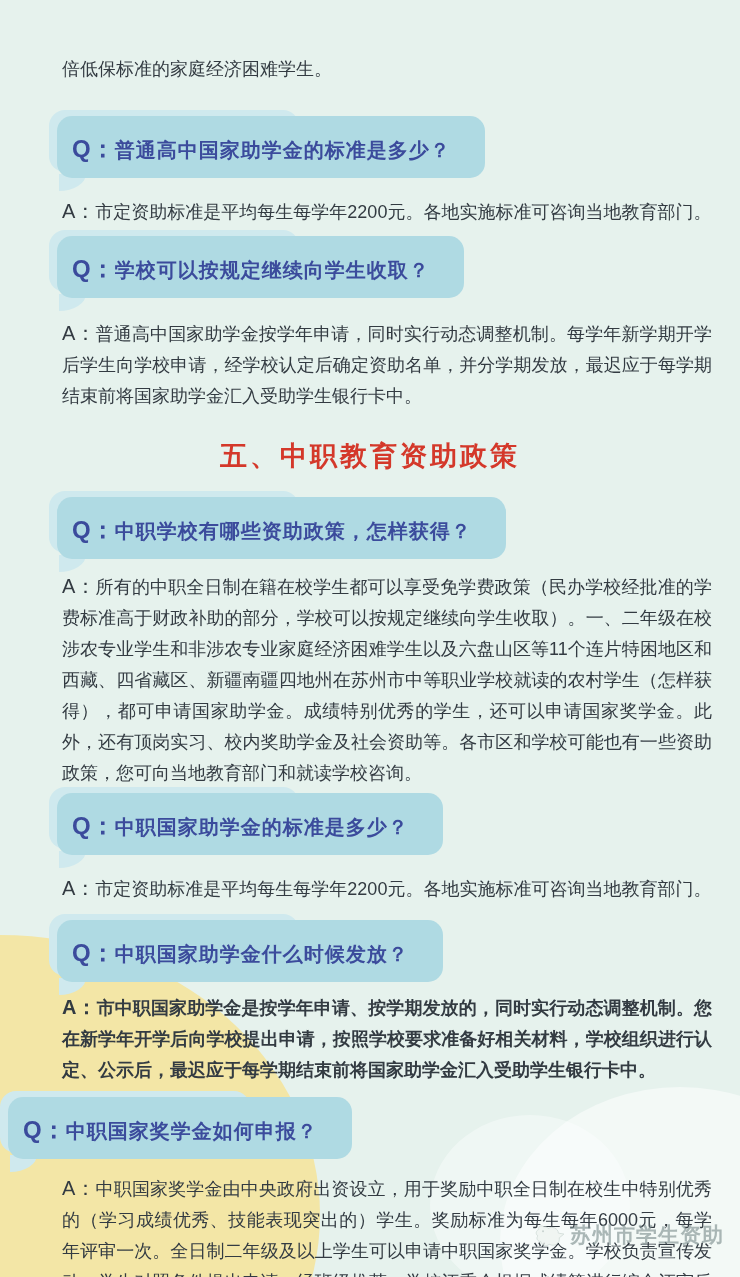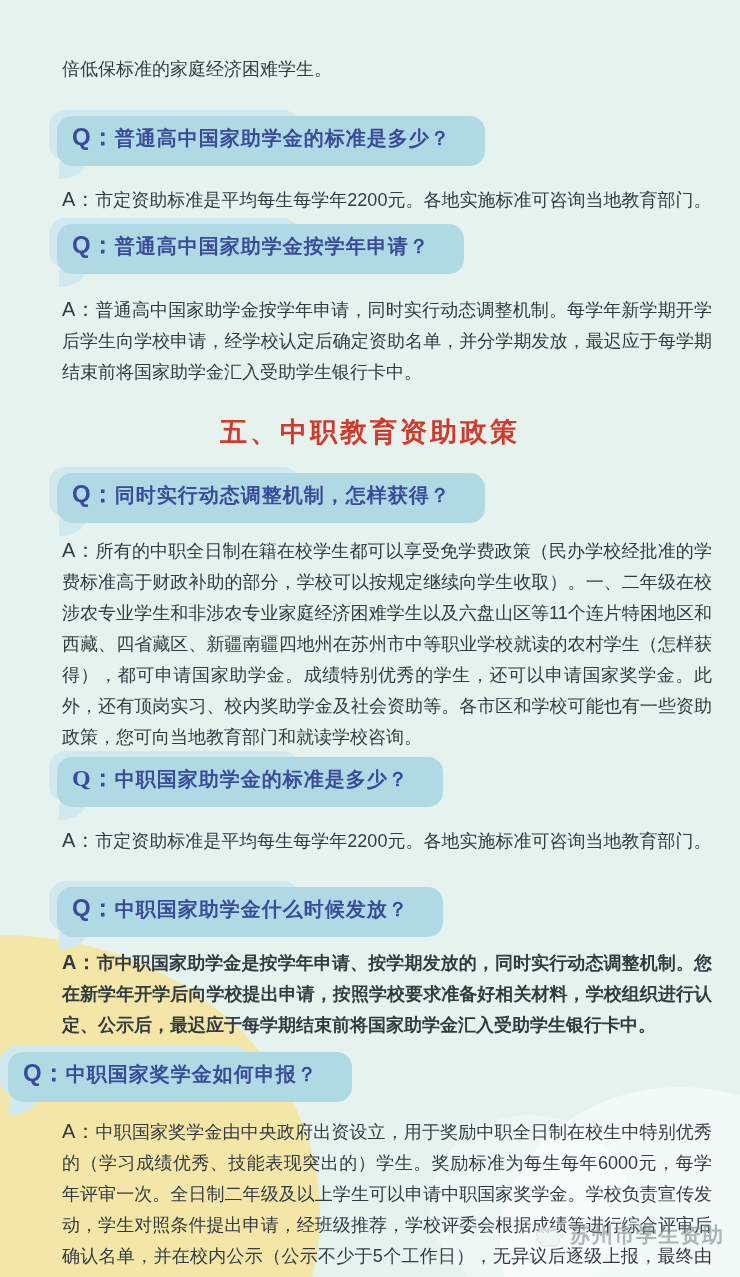--- a/index.html
+++ b/index.html
@@ -36,41 +36,41 @@
     position:absolute;left:2px;bottom:-13px;
     width:27px;height:17px;
     background:#cfe9ee;
     border-radius:0 0 100% 0;
   }
   .q-bubble{
     position:relative;
     display:inline-block;
     background:#afdae3;
     border-radius:15px;
-    padding:8px 34px 8px 15px;
+    padding:20px 34px 8px 15px;
     color:#3b4b9c;
     font-weight:bold;
     line-height:26px;
     white-space:nowrap;
   }
   .q-prefix{font-size:24px;}
   .q-text{font-size:20px;letter-spacing:1px;}
 
   .section-title{
     margin:26px 0 4px 0;
     text-align:center;
     font-size:27px;line-height:36px;
     font-weight:bold;
     color:#d4382a;
     letter-spacing:3px;
   }
 
   .watermark{
     position:absolute;right:16px;bottom:28px;z-index:2;
-    display:flex;align-items:flex-end;gap:5px;
+    display:flex;align-items:center;gap:5px;
     color:rgba(122,140,140,0.62);
     font-size:21px;font-weight:bold;letter-spacing:1px;
   }
   .watermark svg{display:block;opacity:0.75;}
 </style>
 </head>
 <body>
 
 <div class="page">
 
@@ -90,52 +90,52 @@
       </div>
     </div>
     <p class="answer" style="margin-top:18px;">
       <span class="a-prefix">A：</span><span>市定资助标准是平均每生每学年2200元。各地实施标准可咨询当地教育部门。</span>
     </p>
 
     <div class="q-row" style="margin-top:8px;">
       <span class="q-backdrop"></span>
       <span class="q-tail"></span>
       <div class="q-bubble">
-        <span class="q-prefix">Q：</span><span class="q-text">普通高中国家助学金按学年申请？</span>
+        <span class="q-prefix">Q：</span><span class="q-text">学校可以按规定继续向学生收取？</span>
       </div>
     </div>
     <p class="answer" style="margin-top:20px;">
       <span class="a-prefix">A：</span><span>普通高中国家助学金按学年申请，同时实行动态调整机制。每学年新学期开学后学生向学校申请，经学校认定后确定资助名单，并分学期发放，最迟应于每学期结束前将国家助学金汇入受助学生银行卡中。</span>
     </p>
 
     <h2 class="section-title">五、中职教育资助政策</h2>
 
     <div class="q-row" style="margin-top:23px;">
       <span class="q-backdrop"></span>
       <span class="q-tail"></span>
       <div class="q-bubble">
-        <span class="q-prefix">Q：</span><span class="q-text">同时实行动态调整机制，怎样获得？</span>
+        <span class="q-prefix">Q：</span><span class="q-text">中职学校有哪些资助政策，怎样获得？</span>
       </div>
     </div>
     <p class="answer" style="margin-top:12px;">
       <span class="a-prefix">A：</span><span>所有的中职全日制在籍在校学生都可以享受免学费政策（民办学校经批准的学费标准高于财政补助的部分，学校可以按规定继续向学生收取）。一、二年级在校涉农专业学生和非涉农专业家庭经济困难学生以及六盘山区等11个连片特困地区和西藏、四省藏区、新疆南疆四地州在苏州市中等职业学校就读的农村学生（怎样获得），都可申请国家助学金。成绩特别优秀的学生，还可以申请国家奖学金。此外，还有顶岗实习、校内奖助学金及社会资助等。各市区和学校可能也有一些资助政策，您可向当地教育部门和就读学校咨询。</span>
     </p>
 
-    <div class="q-row" style="margin-top:4px;font-family:Liberation Serif, serif;">
+    <div class="q-row" style="margin-top:4px;">
       <span class="q-backdrop"></span>
       <span class="q-tail"></span>
       <div class="q-bubble">
         <span class="q-prefix">Q：</span><span class="q-text">中职国家助学金的标准是多少？</span>
       </div>
     </div>
     <p class="answer" style="margin-top:18px;">
       <span class="a-prefix">A：</span><span>市定资助标准是平均每生每学年2200元。各地实施标准可咨询当地教育部门。</span>
     </p>
 
-    <div class="q-row" style="margin-top:30px;">
+    <div class="q-row" style="margin-top:15px;">
       <span class="q-backdrop"></span>
       <span class="q-tail"></span>
       <div class="q-bubble">
         <span class="q-prefix">Q：</span><span class="q-text">中职国家助学金什么时候发放？</span>
       </div>
     </div>
     <p class="answer" style="margin-top:10px;font-weight:bold;">
       <span class="a-prefix">A：</span><span>市中职国家助学金是按学年申请、按学期发放的，同时实行动态调整机制。您在新学年开学后向学校提出申请，按照学校要求准备好相关材料，学校组织进行认定、公示后，最迟应于每学期结束前将国家助学金汇入受助学生银行卡中。</span>
     </p>
 

